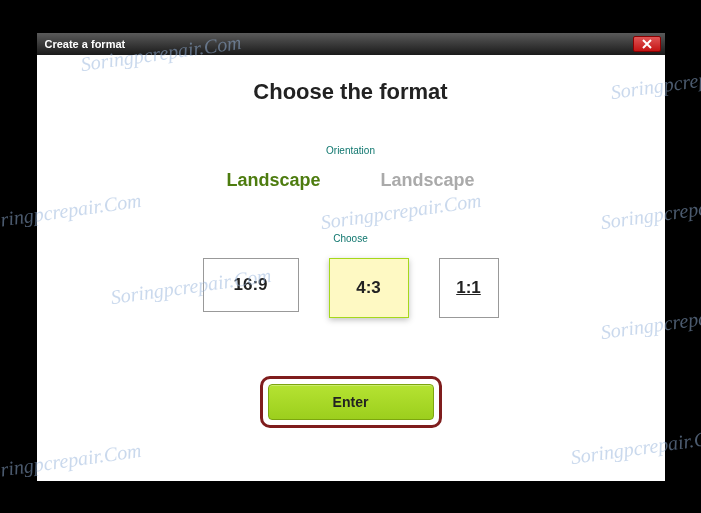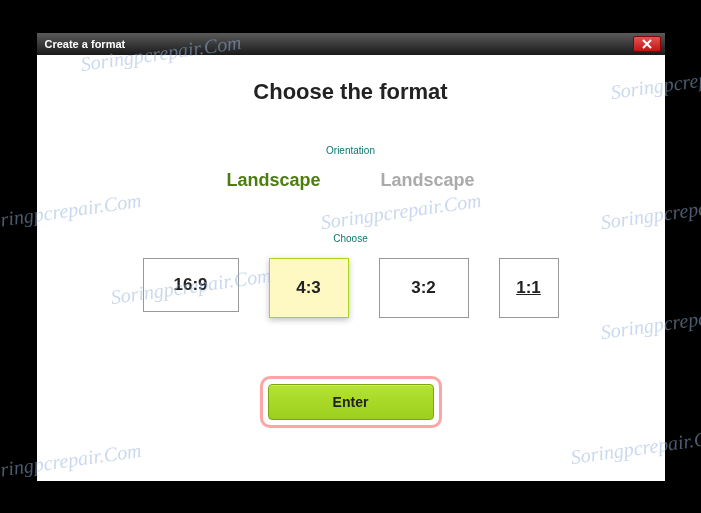--- a/index.html
+++ b/index.html
@@ -130,21 +130,21 @@
       height: 60px;
       text-decoration: underline;
     }
     .format-tile.selected {
       background: #fef9c3;
       border-color: #a5d81b;
       box-shadow: 0 2px 6px rgba(0,0,0,0.25);
     }
     .enter-wrapper {
       display: inline-block;
-      border: 3px solid #fca5a5;
+      border: 3px solid #7f1d1d;
       border-radius: 10px;
       padding: 5px;
     }
     .enter-btn {
       width: 166px;
       height: 36px;
       background: linear-gradient(to bottom, #b5e332 0%, #9ccf1d 100%);
       border: 1px solid #7ca50f;
       border-radius: 4px;
       font-size: 14px;
@@ -186,21 +186,20 @@
     <div class="section-label">Orientation</div>
     <div class="orientation-row">
       <div class="orientation-option selected">Landscape</div>
       <div class="orientation-option unselected">Landscape</div>
     </div>
 
     <div class="section-label">Choose</div>
     <div class="format-row">
       <div class="format-tile ratio-169">16:9</div>
       <div class="format-tile ratio-43 selected">4:3</div>
-      <div class="format-tile ratio-32">3:2</div>
       <div class="format-tile ratio-11">1:1</div>
     </div>
 
     <div class="enter-wrapper">
       <div class="enter-btn">Enter</div>
     </div>
   </div>
 </div>
 
 </body></html>

